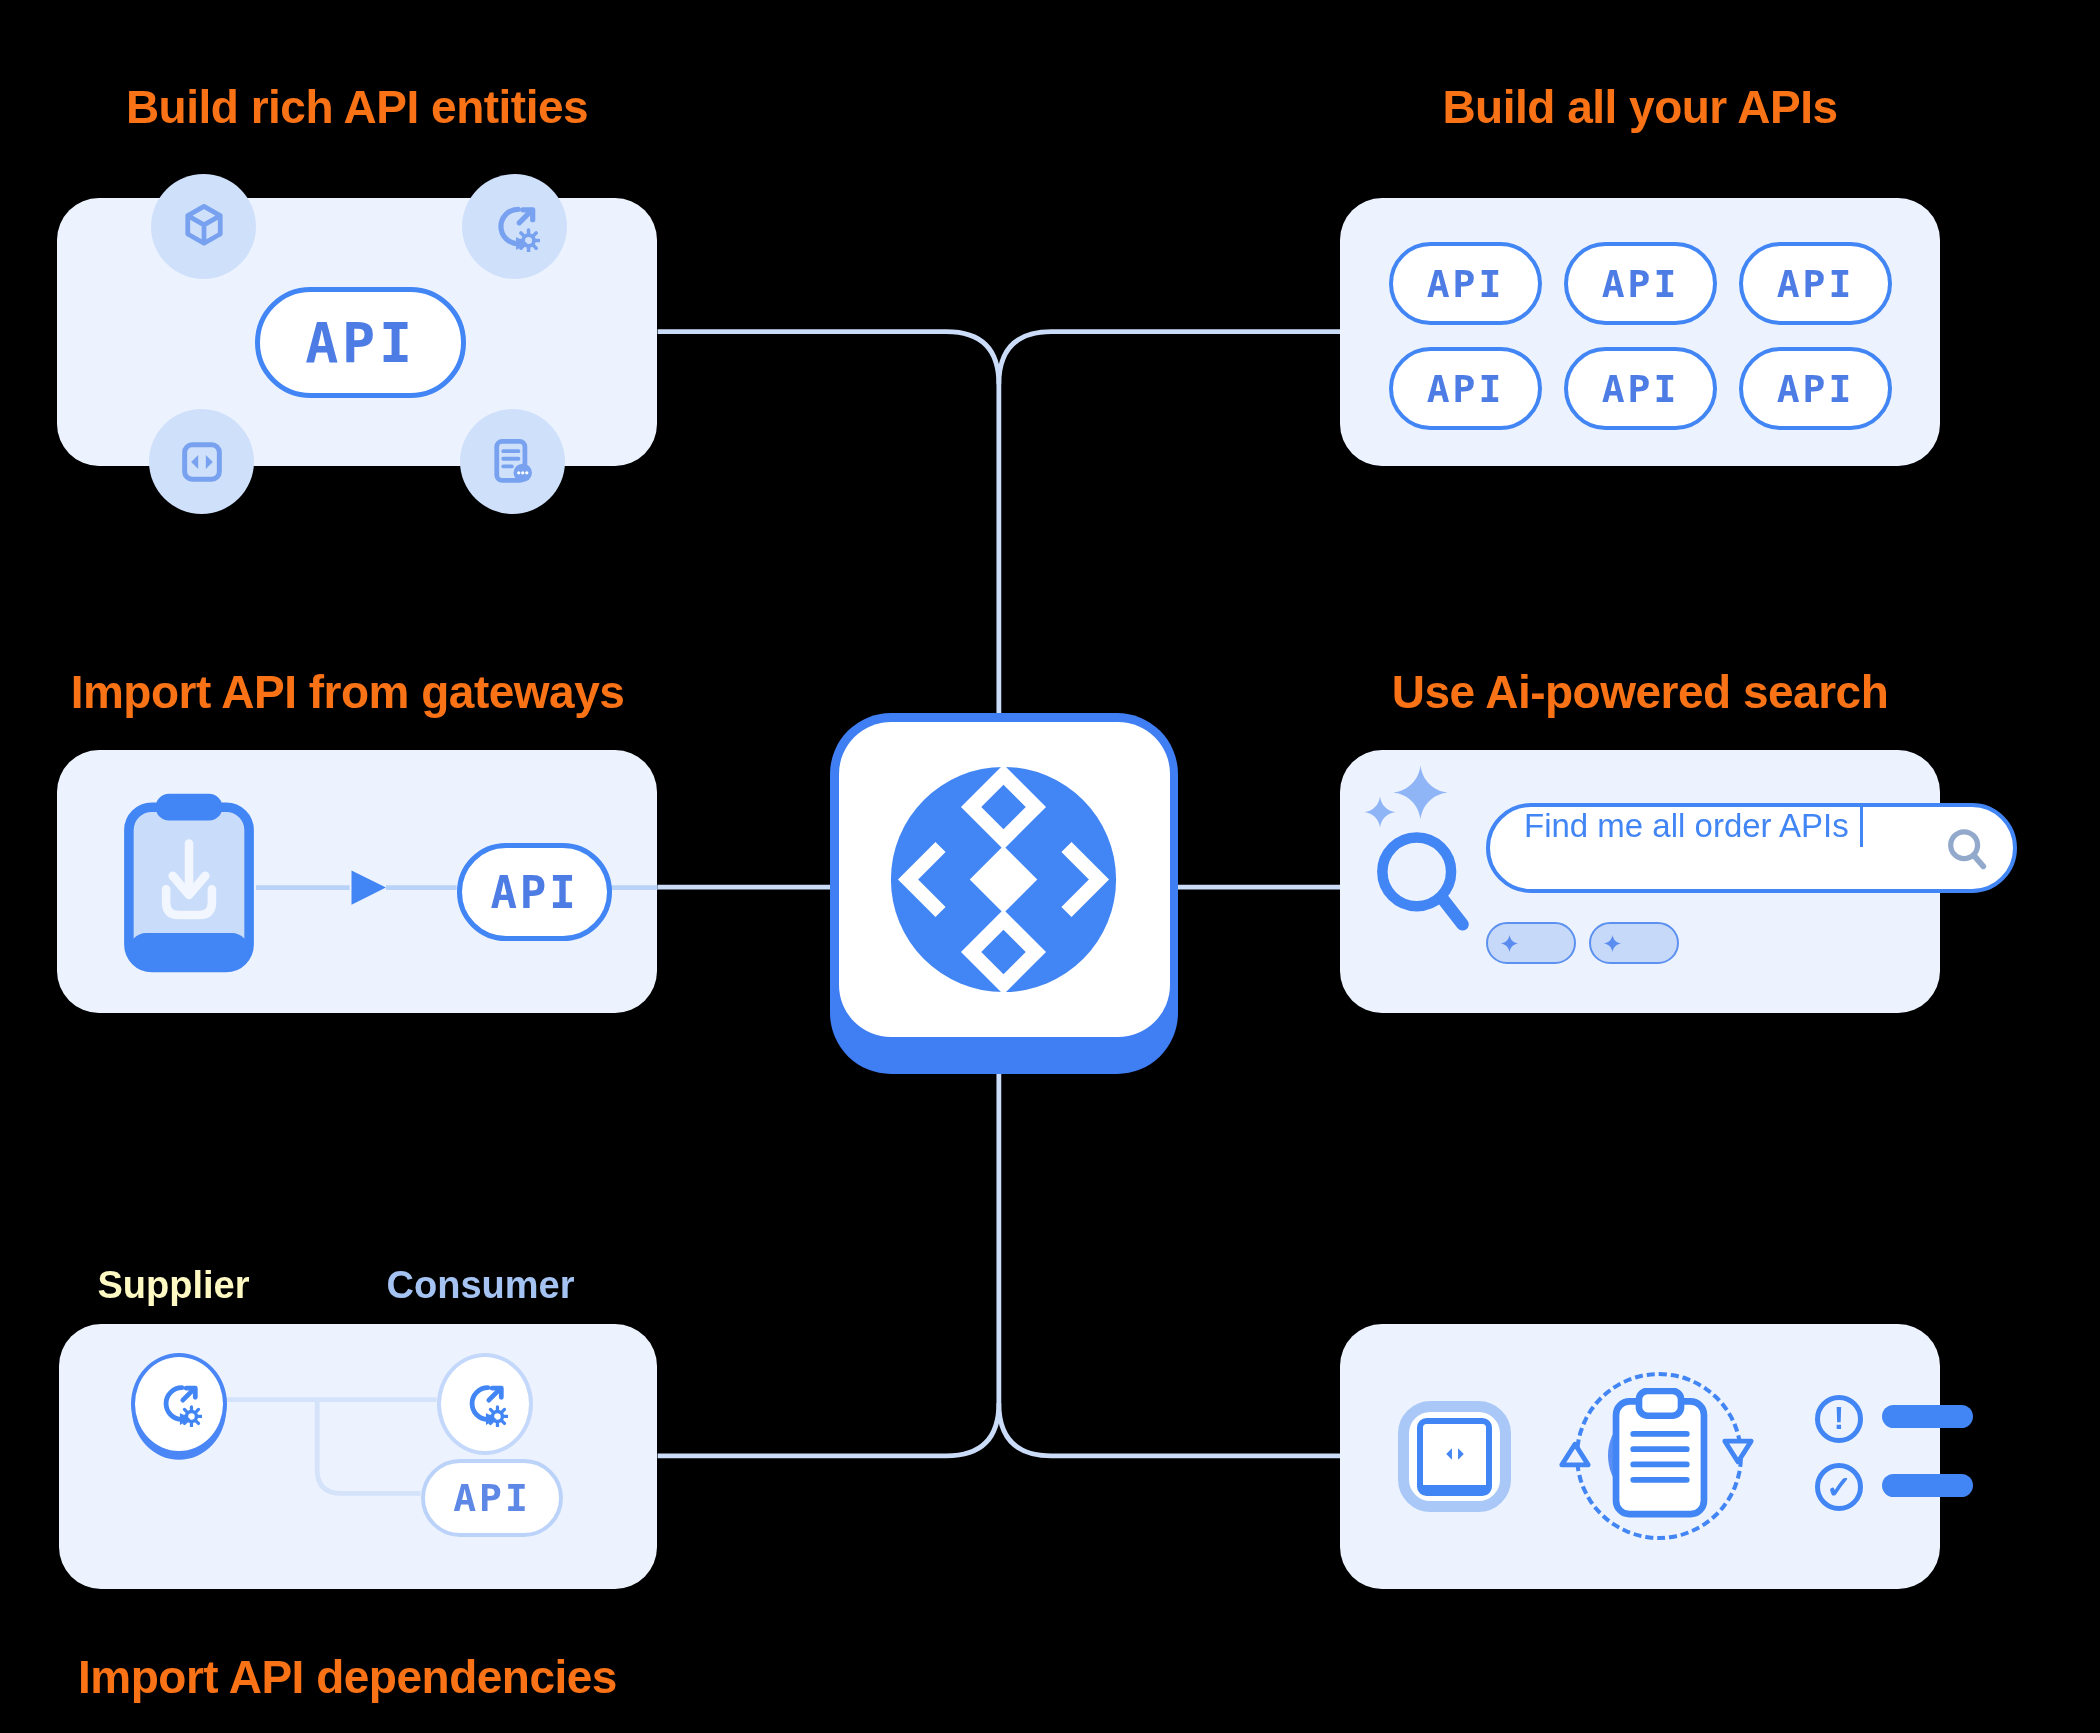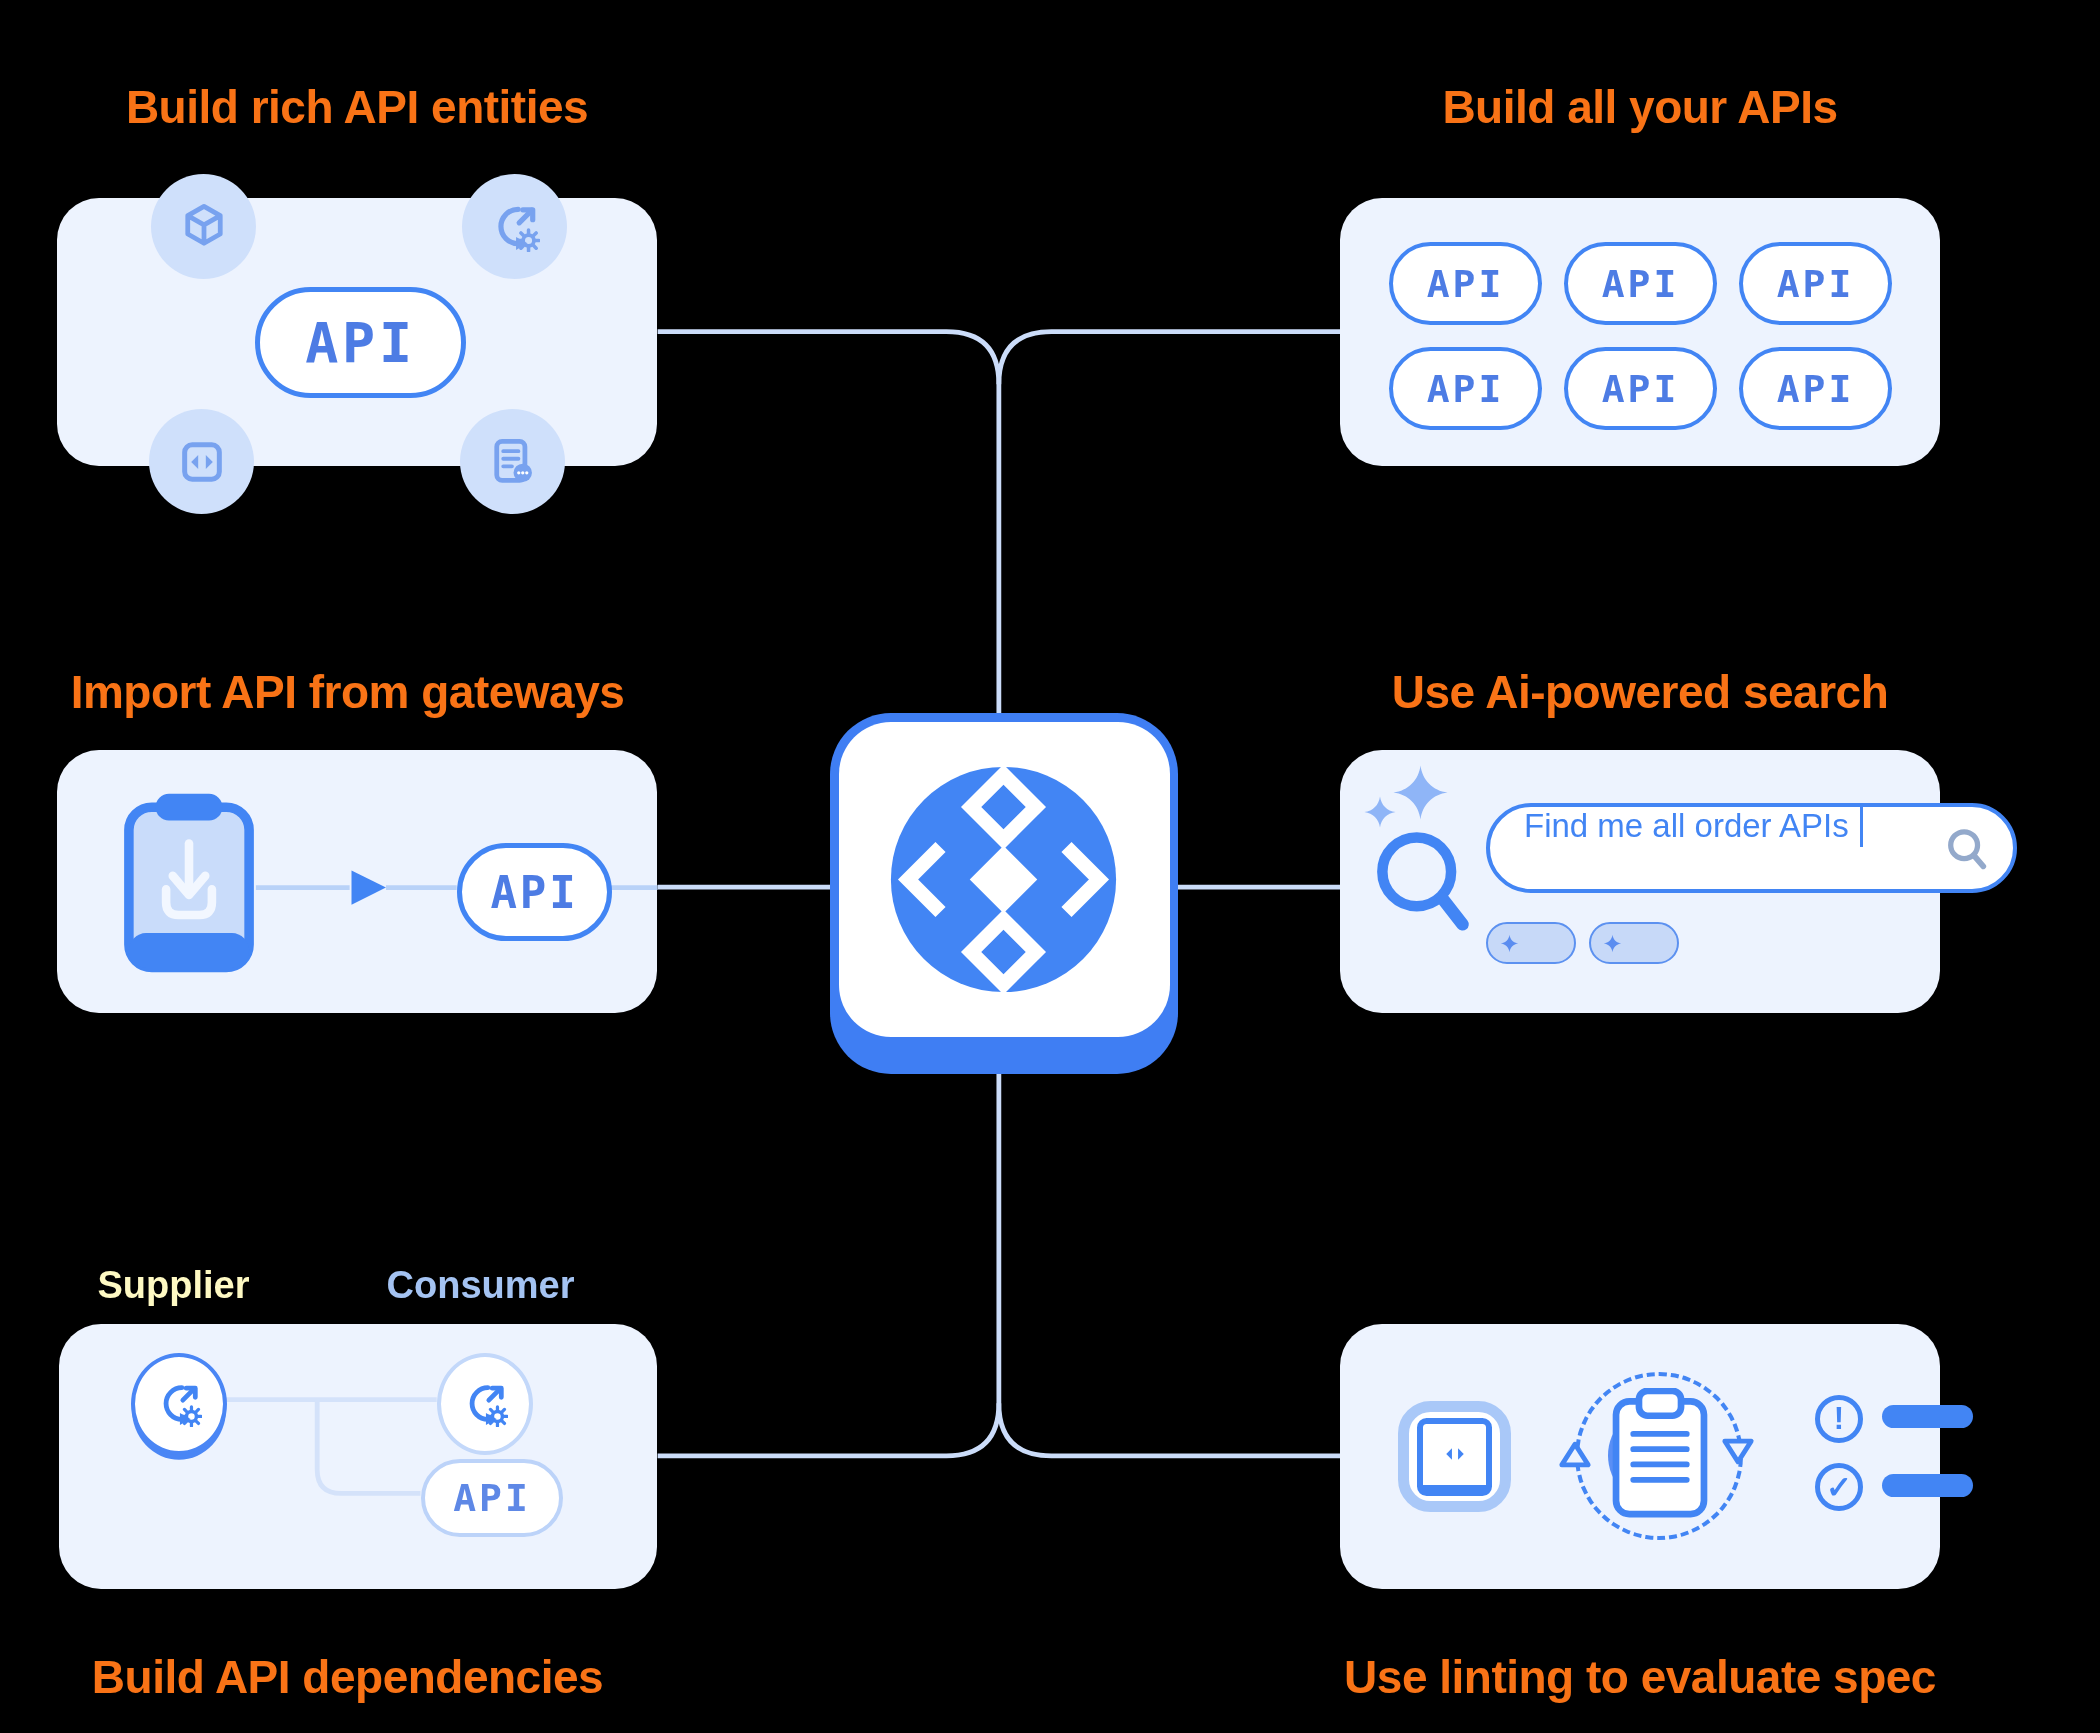--- a/index.html
+++ b/index.html
@@ -246,21 +246,21 @@
   <div class="dep-circle consumer" style="left:437px;top:1353px;">
     <svg width="46" height="46" viewBox="0 0 48 48">
         <use href="#ic-sync"></use>
       </svg>
   </div>
 
   <div class="pill faded" style="left:421px;top:1459px;width:134px;height:70px;font-size:38px;letter-spacing:2.9px;">
     <span>API</span>
   </div>
 
-  <div class="title" style="left:38px;top:1650px;width:619px;">Build API dependencies</div>
+  <div class="title" style="left:38px;top:1650px;width:619px;">Import API dependencies</div>
 
   <div class="card" style="left:1340px;top:1324px;width:600px;height:265px;"></div>
 
   <div class="code-spec-outer" style="left:1398px;top:1401px;width:113px;height:111px;">
     <div class="code-spec-inner">
       <svg width="42" height="42" viewBox="0 0 48 48">
         <path d="M20.5 17.5 L14 24 L20.5 30.5 Z" fill="#4285F4"></path>
         <path d="M27.5 17.5 L34 24 L27.5 30.5 Z" fill="#4285F4"></path>
       </svg>
     </div>
@@ -279,16 +279,15 @@
     <rect x="4" y="14" width="92" height="118" rx="14" fill="#fff" stroke="#4285F4" stroke-width="7"></rect>
     <rect x="28" y="3" width="44" height="26" rx="9" fill="#fff" stroke="#4285F4" stroke-width="7"></rect>
     <path d="M22 48 H78 M22 64 H78 M22 80 H78 M22 96 H78" stroke="#4285F4" stroke-width="6" stroke-linecap="round"></path>
   </svg>
 
   <div class="status-circle" style="left:1815px;top:1395px;">!</div>
   <div class="status-bar" style="left:1882px;top:1405px;width:91px;"></div>
   <div class="status-circle" style="left:1815px;top:1463px;">✓</div>
   <div class="status-bar" style="left:1882px;top:1474px;width:91px;"></div>
 
-  <div class="title" style="left:1319px;top:1650px;width:642px;">Use linting to evaluate spec</div>
 
 </div>
 
 
 </body></html>

